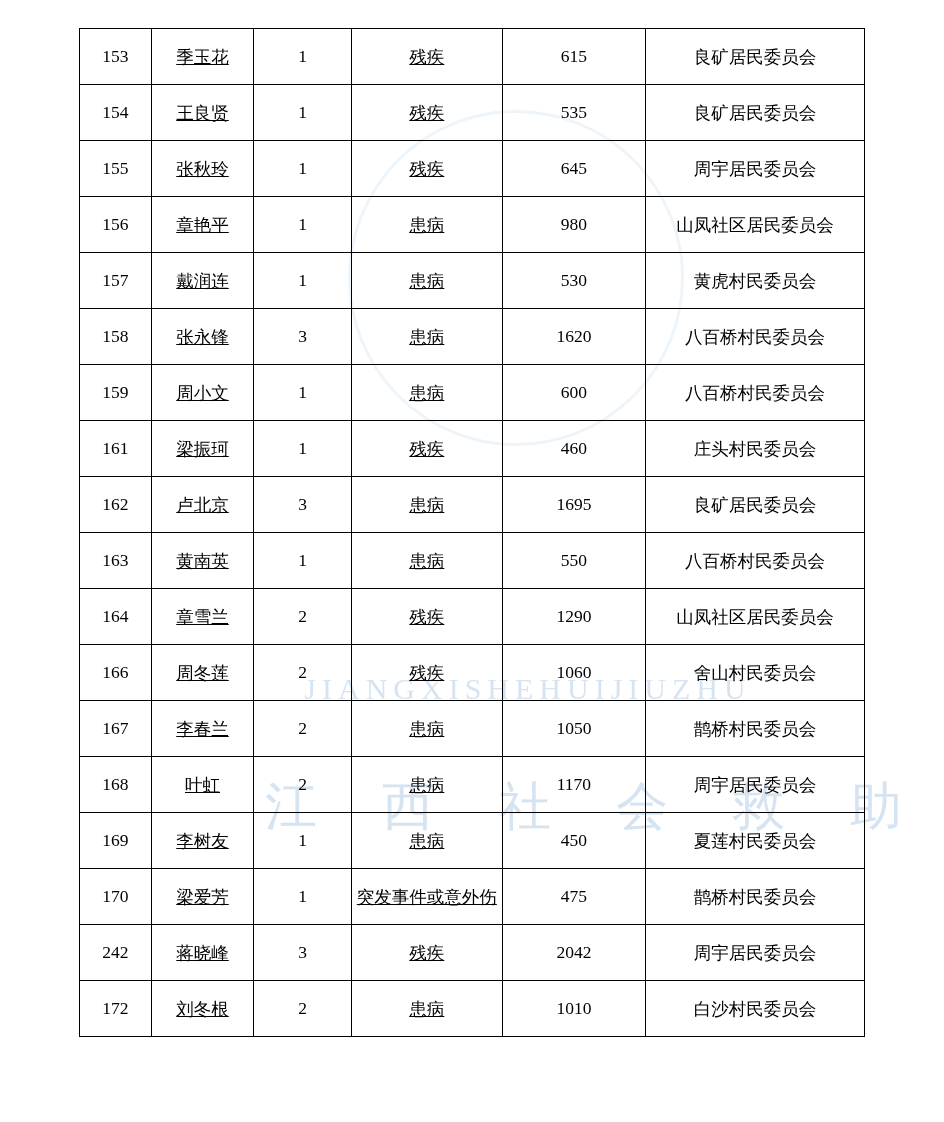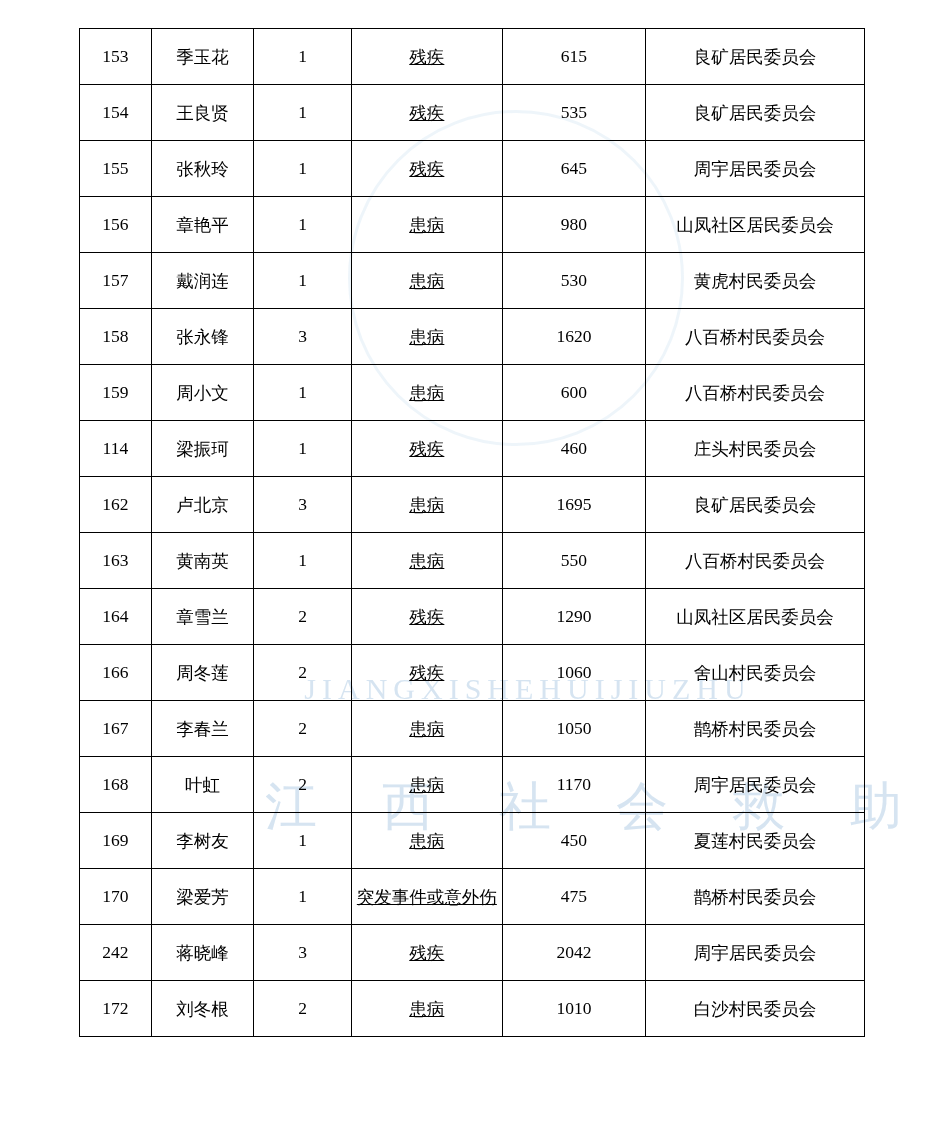--- a/index.html
+++ b/index.html
@@ -77,21 +77,21 @@
   table.data-table td {
     border: 1px solid #000000;
     height: 53px;
     text-align: center;
     vertical-align: middle;
     font-size: 17.5px;
     font-family: "Liberation Serif", "DejaVu Serif", serif;
     background: transparent;
   }
   td.c-no { width: 70px; }
-  td.c-name { width: 102px; }
+  td.c-name { width: 102px; text-decoration: underline; }
   td.c-count { width: 97px; }
   td.c-reason { width: 152px; font-size: 17px; text-decoration: underline; }
   td.c-amount { width: 143px; }
   td.c-org { width: 222px; }
   .num { font-family: "Liberation Serif", "DejaVu Serif", serif; }
 </style>
 </head>
 <body>
 
 <div class="page">
@@ -154,21 +154,21 @@
         </tr>
         <tr>
           <td class="c-no num">159</td>
           <td class="c-name">周小文</td>
           <td class="c-count num">1</td>
           <td class="c-reason">患病</td>
           <td class="c-amount num">600</td>
           <td class="c-org">八百桥村民委员会</td>
         </tr>
         <tr>
-          <td class="c-no num">114</td>
+          <td class="c-no num">161</td>
           <td class="c-name">梁振珂</td>
           <td class="c-count num">1</td>
           <td class="c-reason">残疾</td>
           <td class="c-amount num">460</td>
           <td class="c-org">庄头村民委员会</td>
         </tr>
         <tr>
           <td class="c-no num">162</td>
           <td class="c-name">卢北京</td>
           <td class="c-count num">3</td>

